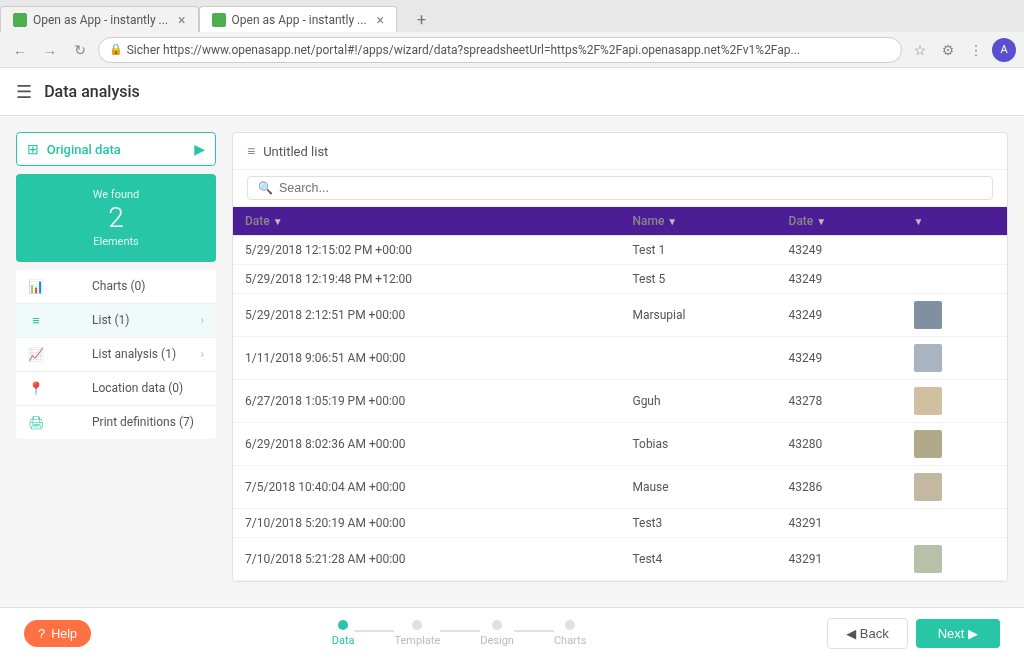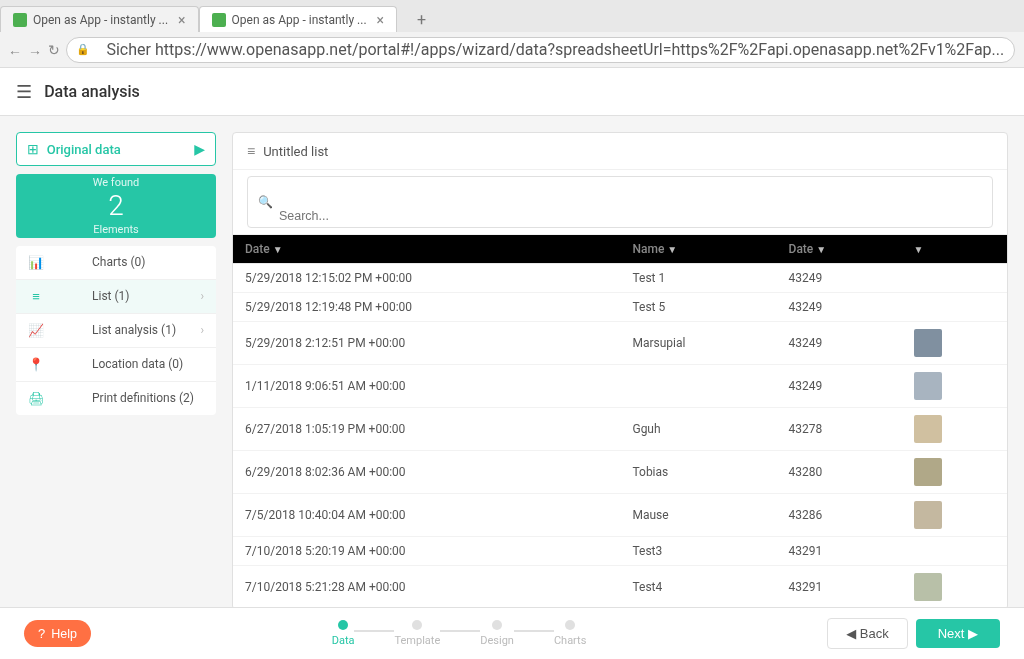--- a/index.html
+++ b/index.html
@@ -10,40 +10,40 @@
     .browser-tab-icon { width: 14px; height: 14px; background: #4CAF50; border-radius: 2px; flex-shrink: 0; }
     .browser-tab-title { overflow: hidden; text-overflow: ellipsis; white-space: nowrap; }
     .browser-tab-close { margin-left: 4px; color: #888; cursor: pointer; font-size: 14px; }
     .browser-tab-spacer { width: 12px; background: #e8e8e8; }
     .browser-tab-new { padding: 0 8px; height: 26px; display: flex; align-items: center; color: #777; font-size: 16px; cursor: pointer; }
 
     .browser-addressbar { display: flex; align-items: center; padding: 4px 8px; gap: 6px; background: #f2f2f2; border-bottom: 1px solid #ddd; height: 36px; }
     .browser-nav-btn { width: 24px; height: 24px; border: none; background: none; color: #888; cursor: pointer; font-size: 14px; display: flex; align-items: center; justify-content: center; border-radius: 50%; }
     .browser-address-box { flex: 1; height: 26px; border: 1px solid #ccc; border-radius: 13px; padding: 0 10px; background: #fff; font-size: 12px; color: #555; display: flex; align-items: center; gap: 4px; }
     .browser-address-lock { color: #4CAF50; font-size: 11px; }
-    .browser-address-text { overflow: hidden; text-overflow: ellipsis; white-space: nowrap; font-size: 16px; color: #555; margin-left: 12px; }
+    .browser-address-text { overflow: hidden; text-overflow: ellipsis; white-space: nowrap; font-size: 12px; color: #555; }
     .browser-toolbar-icons { display: flex; align-items: center; gap: 4px; }
     .browser-toolbar-icon { width: 24px; height: 24px; border: none; background: none; color: #888; cursor: pointer; font-size: 14px; display: flex; align-items: center; justify-content: center; border-radius: 50%; }
     .browser-avatar { width: 24px; height: 24px; border-radius: 50%; background: #5a4fcf; display: flex; align-items: center; justify-content: center; color: white; font-size: 11px; cursor: pointer; }
 
     
     .app-header { height: 48px; display: flex; align-items: center; padding: 0 16px; background: #fff; border-bottom: 1px solid #e0e0e0; gap: 12px; }
     .app-header-menu { color: #555; font-size: 18px; cursor: pointer; }
     .app-title { font-size: 16px; font-weight: 500; color: #333; }
 
     .app-body { display: flex; flex: 1; padding: 16px; gap: 16px; }
 
     
     .left-panel { width: 200px; flex-shrink: 0; }
     .original-data-btn { display: flex; align-items: center; background: #fff; border: 1.5px solid #26c6a6; border-radius: 4px; padding: 8px 10px; cursor: pointer; gap: 8px; margin-bottom: 8px; }
     .original-data-icon { color: #26c6a6; font-size: 14px; }
     .original-data-label { flex: 1; color: #26c6a6; font-size: 13px; font-weight: 500; }
     .original-data-arrow { color: #26c6a6; font-size: 14px; }
 
-    .we-found-box { background: #26c6a6; border-radius: 4px; padding: 2px; text-align: center; margin-bottom: 8px; }
+    .we-found-box { background: #26c6a6; border-radius: 4px; padding: 14px; text-align: center; margin-bottom: 8px; }
     .we-found-label { color: rgba(255,255,255,0.85); font-size: 11px; }
     .we-found-count { color: #fff; font-size: 28px; font-weight: 300; line-height: 1.2; }
     .we-found-elements { color: rgba(255,255,255,0.85); font-size: 11px; }
 
     .menu-items { background: #fff; border-radius: 4px; overflow: hidden; }
     .menu-item { display: flex; align-items: center; padding: 9px 12px; border-bottom: 1px solid #f0f0f0; cursor: pointer; gap: 8px; }
     .menu-item:last-child { border-bottom: none; }
     .menu-item.active { background: #f0faf8; }
     .menu-item-icon { width: 16px; color: #26c6a6; font-size: 13px; text-align: center; }
     .menu-item-label { flex: 1; color: #555; font-size: 12px; margin-left: 40px; }
@@ -51,25 +51,25 @@
 
     
     .right-panel { flex: 1; background: #fff; border-radius: 4px; border: 1px solid #e0e0e0; display: flex; flex-direction: column; position: relative; }
     .list-header { display: flex; align-items: center; padding: 10px 14px; border-bottom: 1px solid #f0f0f0; gap: 8px; }
     .list-header-icon { color: #888; font-size: 14px; }
     .list-header-title { font-size: 13px; color: #555; }
 
     .search-bar { padding: 6px 14px; border-bottom: 1px solid #f0f0f0; }
     .search-input-wrap { display: flex; align-items: center; gap: 6px; border: 1px solid #e0e0e0; border-radius: 4px; padding: 4px 10px; }
     .search-icon { color: #bbb; font-size: 12px; }
-    .search-input { border: none; outline: none; font-size: 12.5px; color: #888; width: 100%; background: transparent; margin-top: 28px; }
+    .search-input { border: none; outline: none; font-size: 12.5px; color: #888; width: 100%; background: transparent; }
 
     .table-wrap { overflow: auto; flex: 1; }
     .data-table { width: 100%; border-collapse: collapse; }
-    .data-table th { text-align: left; padding: 7px 12px; font-size: 12px; color: #888; font-weight: 500; border-bottom: 1px solid #e8e8e8; background: #000000; }
+    .data-table th { text-align: left; padding: 7px 12px; font-size: 12px; color: #888; font-weight: 500; border-bottom: 1px solid #e8e8e8; background: #4c1d95; }
     .data-table th .sort-icon { color: #bbb; font-size: 10px; }
     .data-table td { padding: 7px 12px; font-size: 12px; color: #555; border-bottom: 1px solid #f2f2f2; }
     .thumb { width: 28px; height: 28px; border-radius: 2px; object-fit: cover; background: #ddd; display: inline-block; }
 
     
     .bottom-bar { position: fixed; bottom: 0; left: 0; right: 0; height: 52px; background: #fff; border-top: 1px solid #e0e0e0; display: flex; align-items: center; justify-content: space-between; padding: 0 24px; }
     .help-btn { background: #ff7043; color: #fff; border: none; border-radius: 16px; padding: 6px 14px; font-size: 12.5px; cursor: pointer; display: flex; align-items: center; gap: 6px; }
     .help-icon { font-size: 13px; }
 
     .nav-buttons { display: flex; align-items: center; gap: 8px; }
@@ -153,21 +153,21 @@
         <span class="menu-item-icon">📈</span>
         <span class="menu-item-label">List analysis (1)</span>
         <span class="menu-item-arrow">›</span>
       </div>
       <div class="menu-item">
         <span class="menu-item-icon">📍</span>
         <span class="menu-item-label">Location data (0)</span>
       </div>
       <div class="menu-item">
         <span class="menu-item-icon">🖨</span>
-        <span class="menu-item-label">Print definitions (2)</span>
+        <span class="menu-item-label">Print definitions (7)</span>
       </div>
     </div>
   </div>
 
   <div class="right-panel">
     <div class="list-header">
       <span class="list-header-icon">≡</span>
       <span class="list-header-title">Untitled list</span>
     </div>
     <div class="search-bar">
@@ -195,21 +195,21 @@
           </tr>
         </thead>
         <tbody id="table-body">
         <tr>
       <td>5/29/2018 12:15:02 PM +00:00</td>
       <td>Test 1</td>
       <td>43249</td>
       <td></td>
     </tr>
             <tr>
-      <td>5/29/2018 12:19:48 PM +00:00</td>
+      <td>5/29/2018 12:19:48 PM +12:00</td>
       <td>Test 5</td>
       <td>43249</td>
       <td></td>
     </tr>
             <tr>
       <td>5/29/2018 2:12:51 PM +00:00</td>
       <td>Marsupial</td>
       <td>43249</td>
       <td><span class="thumb" style="background:#8090a0;display:inline-block;vertical-align:middle;"></span></td>
     </tr>

